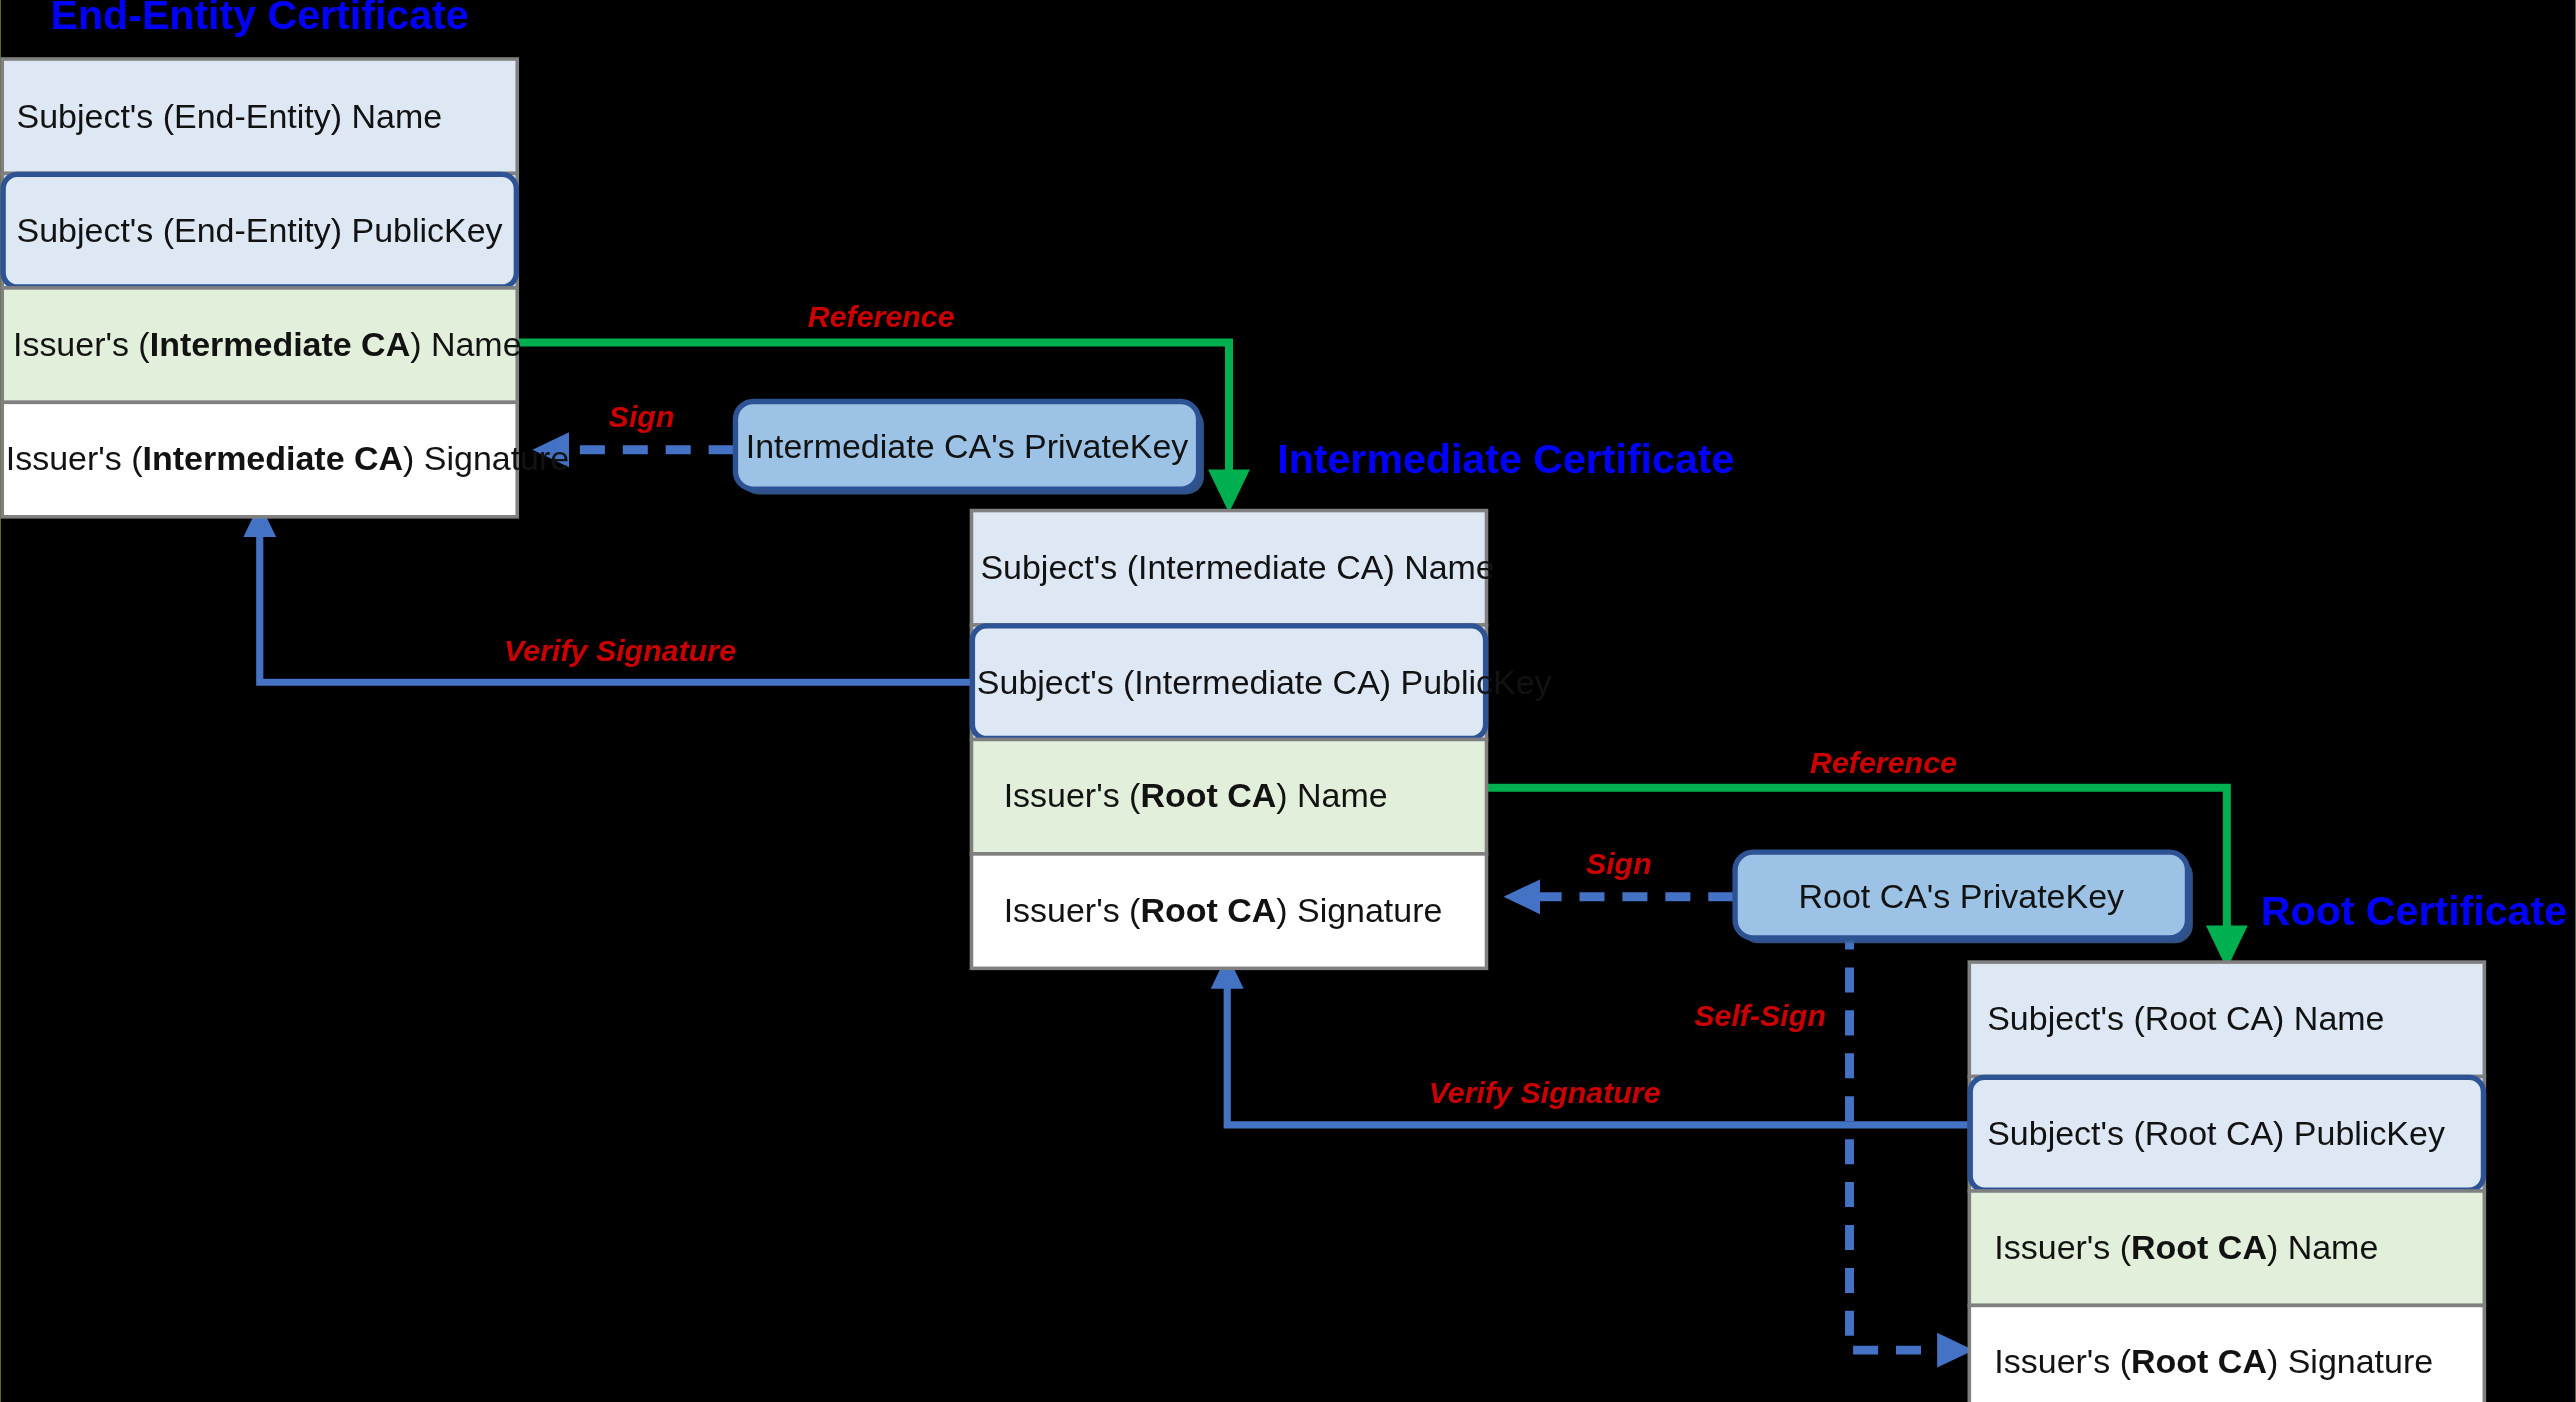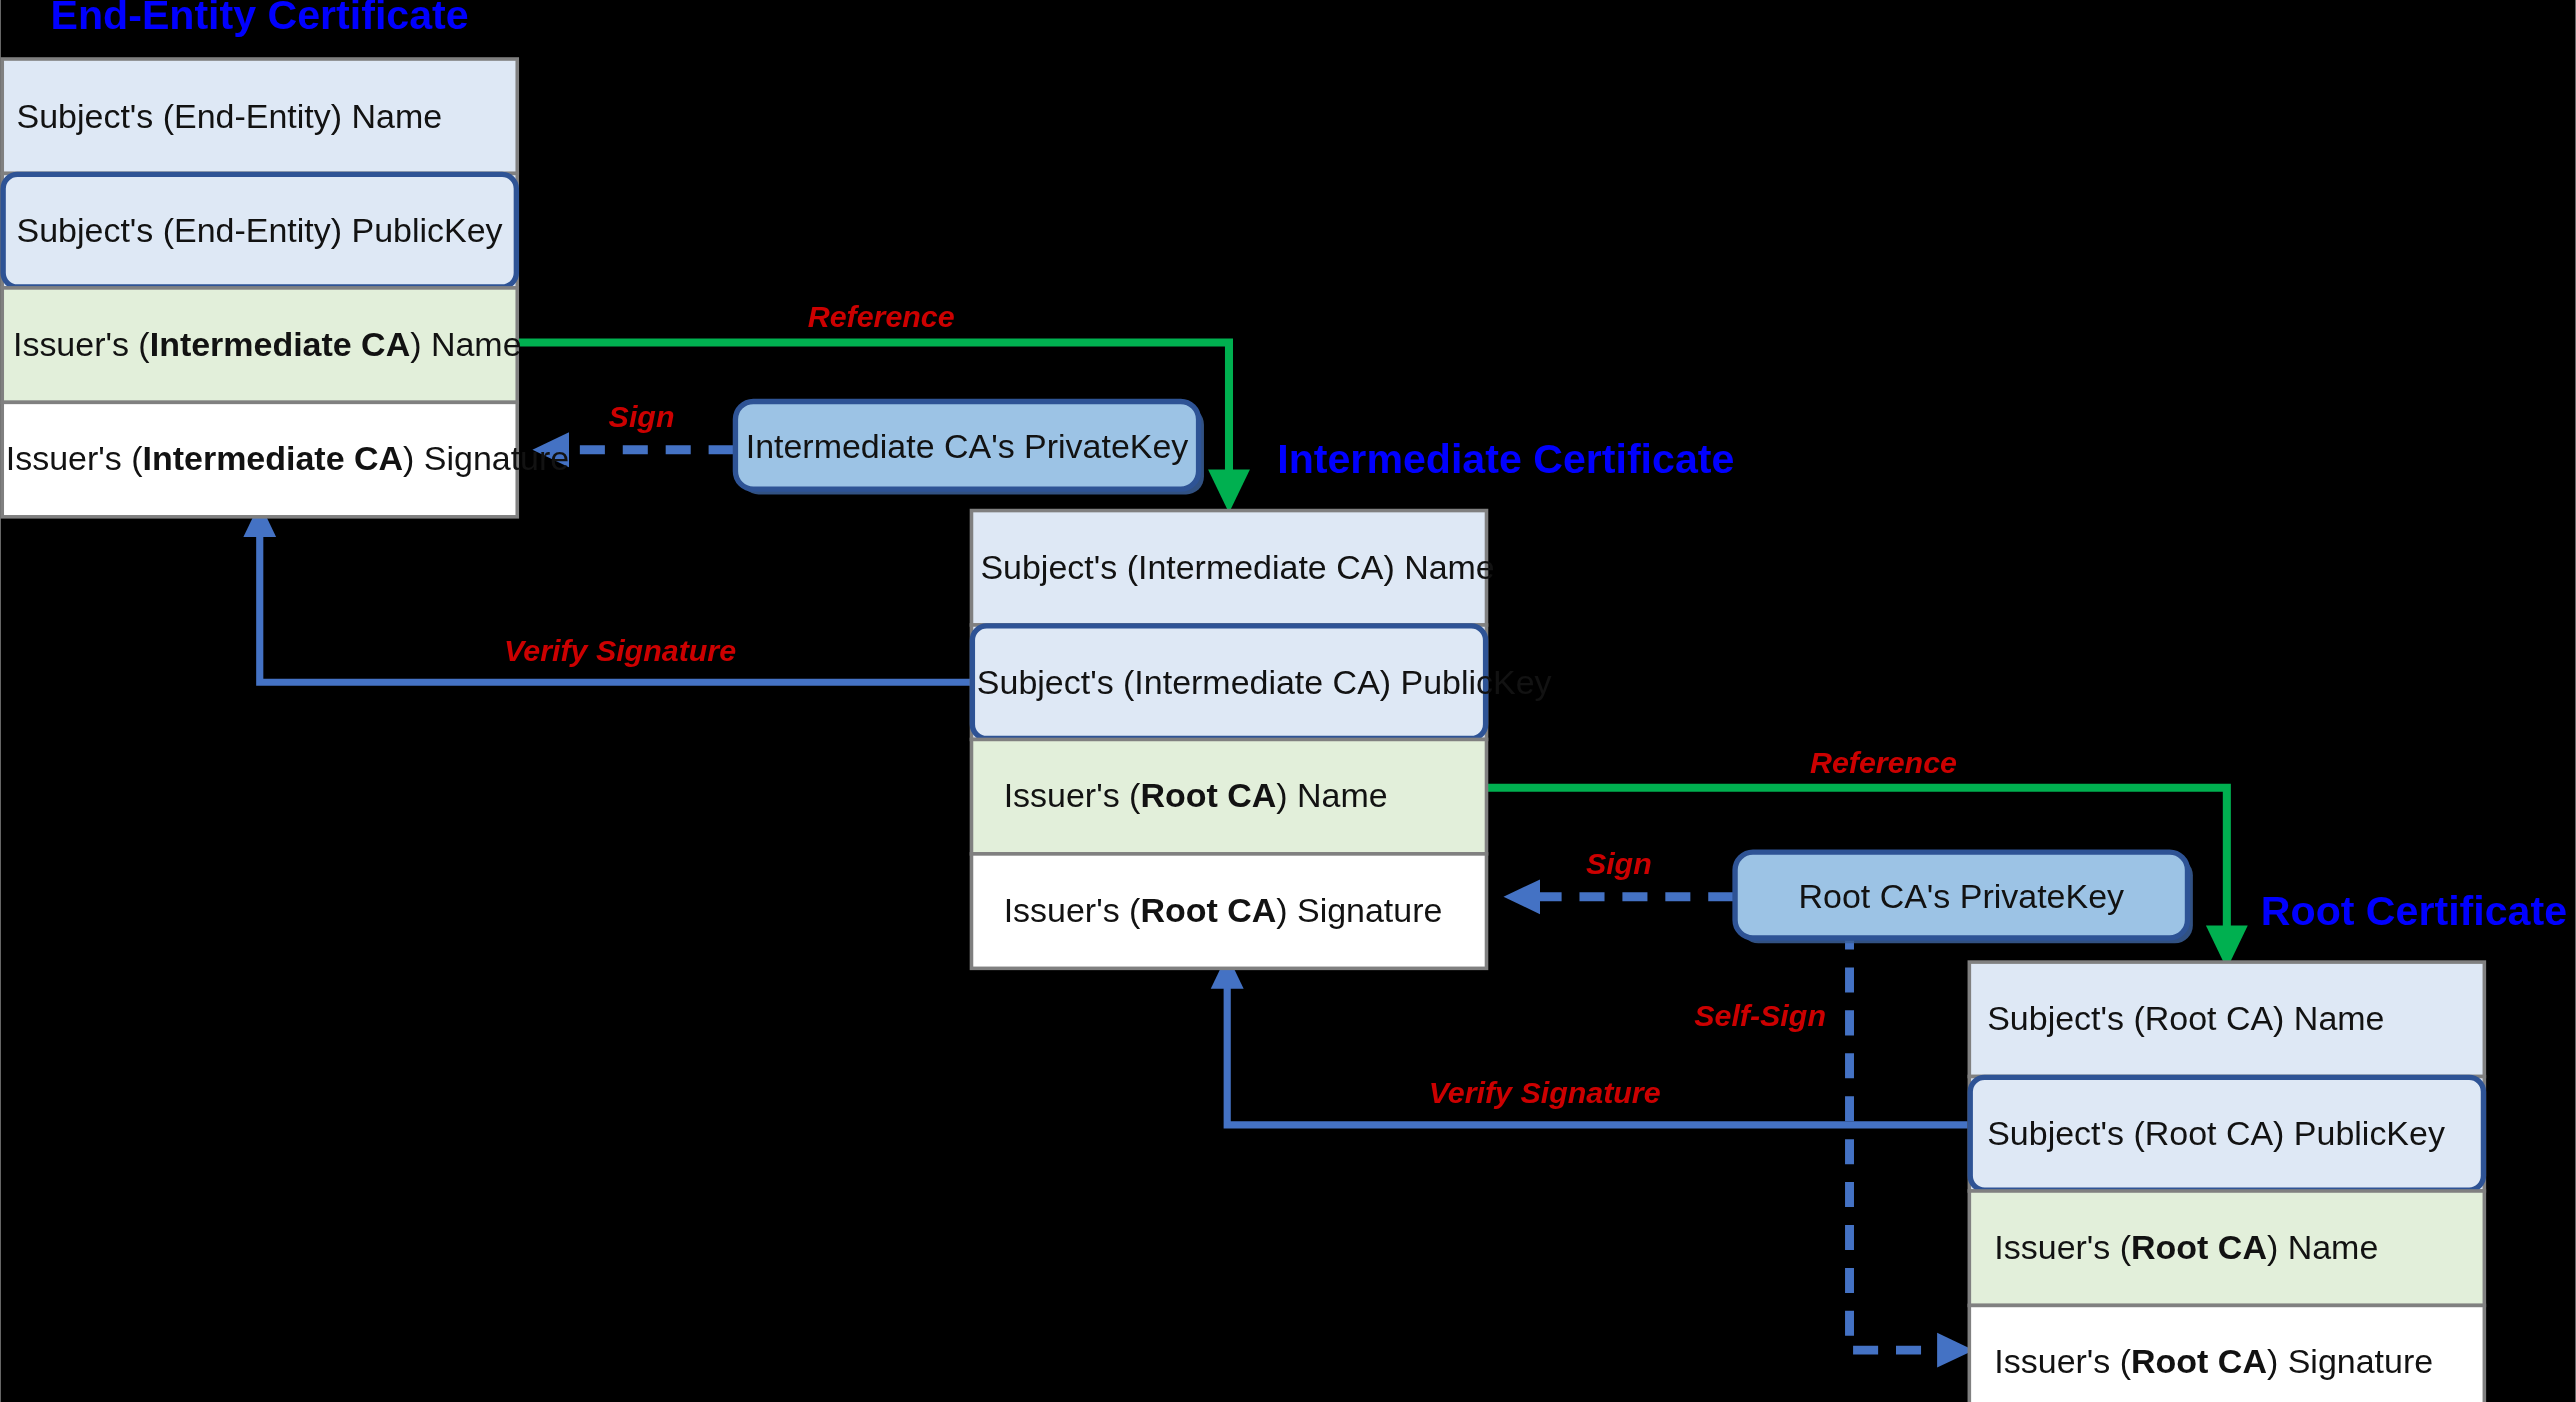--- a/index.html
+++ b/index.html
@@ -4,21 +4,21 @@
 <style>
   html, body {
     margin: 0;
     padding: 0;
     background: #000000;
   }
   #stage {
     position: relative;
     width: 2576px;
     height: 1402px;
-    background: #e5e5e5;
+    background: #bef264;
     overflow: hidden;
     font-family: "Liberation Sans", sans-serif;
   }
   svg#canvas {
     position: absolute;
     top: 0; left: 0;
     width: 2576px;
     height: 1402px;
     display: block;
   }

